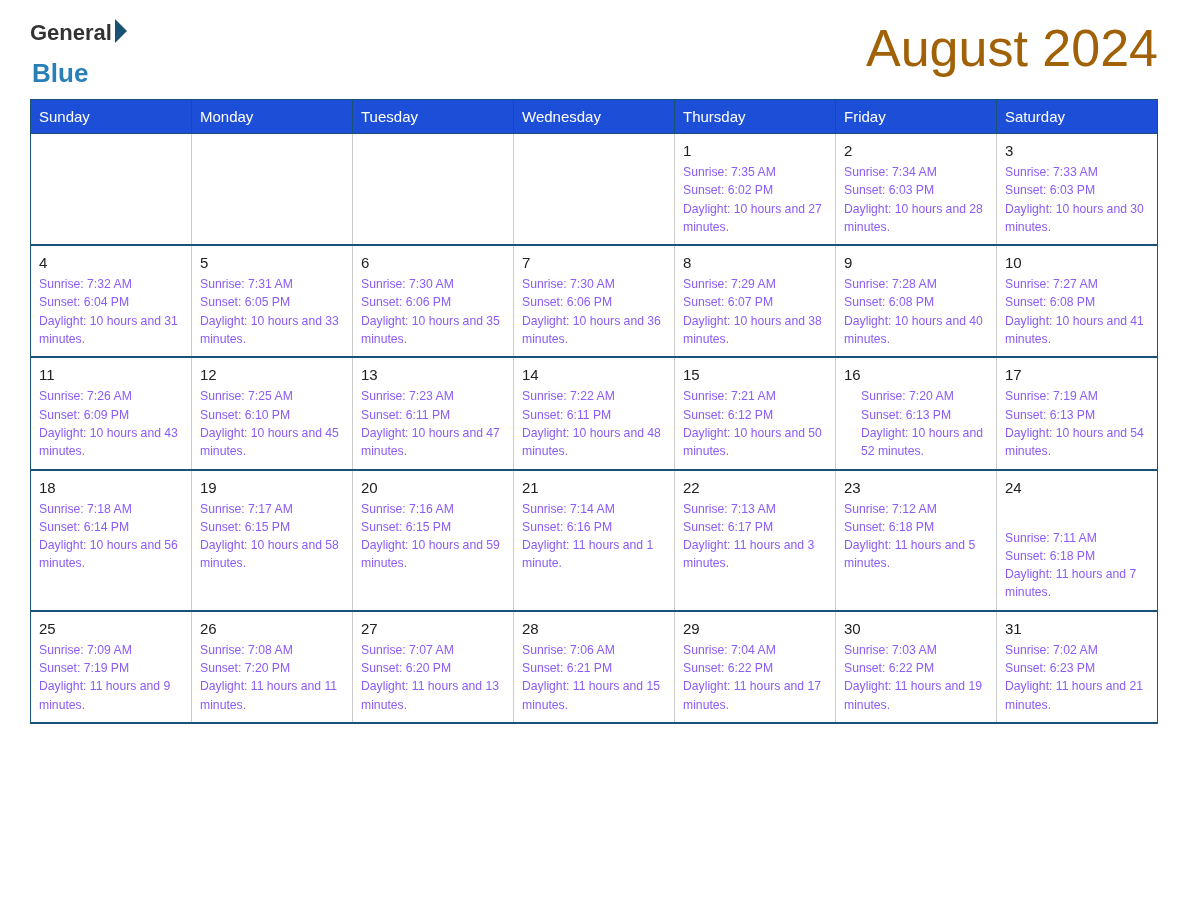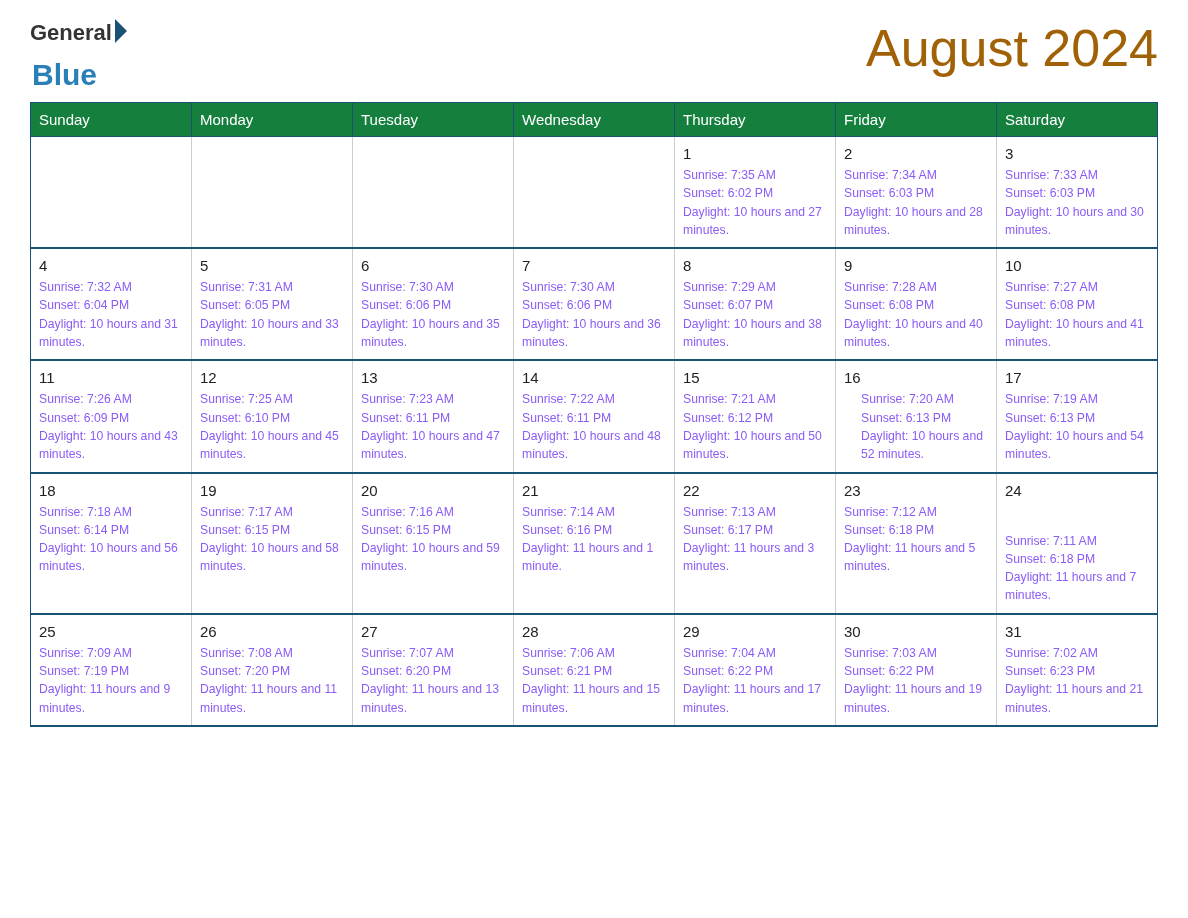--- a/index.html
+++ b/index.html
@@ -34,21 +34,21 @@
     .logo-arrow {
       width: 0;
       height: 0;
       border-left: 12px solid #1a5276;
       border-top: 12px solid transparent;
       border-bottom: 12px solid transparent;
       margin-left: 3px;
       margin-top: -4px;
     }
     .logo-blue {
-      font-size: 30px;
+      font-size: 26px;
       font-weight: bold;
       color: #2980b9;
       margin-left: 2px;
     }
     .title-block {
       text-align: right;
     }
     .month-title {
       font-size: 52px;
       font-weight: normal;
@@ -59,21 +59,21 @@
       font-size: 20px;
       color: #333;
       margin-top: 4px;
     }
     table {
       width: 100%;
       border-collapse: collapse;
       table-layout: fixed;
     }
     thead tr {
-      background-color: #15803d;
+      background-color: #1d4ed8;
     }
     thead th {
       color: #fff;
       font-size: 15px;
       font-weight: normal;
       padding: 8px 8px;
       text-align: left;
       border: 1px solid #1a5276;
     }
     tbody tr {

